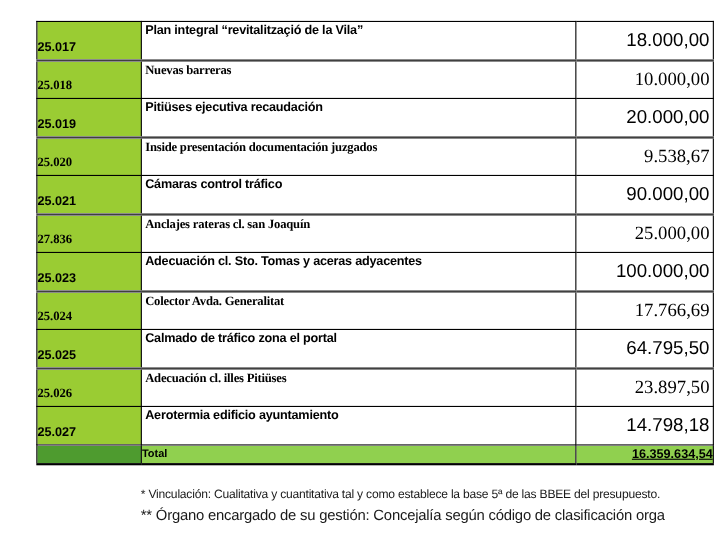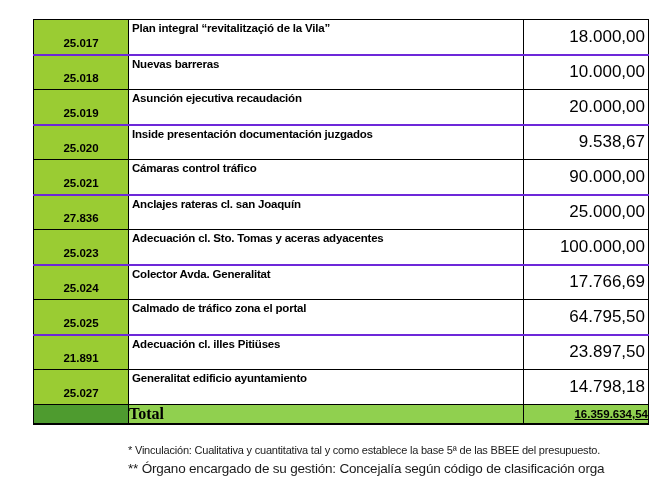--- a/index.html
+++ b/index.html
@@ -23,24 +23,23 @@
     border-collapse: collapse;
     table-layout: fixed;
   }
   .budget-table td {
     border: 1px solid #000;
     padding: 0;
     overflow: hidden;
     margin-top: 48px;
   }
   tr.data-row { height: 35px; }
-  tr.data-row.gray-sep td { border-top: 2px solid #6d28d9; }
+  tr.data-row.gray-sep td { border-top: 2px solid #404040; font-family: Liberation Serif, serif; }
   .code-cell {
     background: var(--code-cell-green);
-    text-align: center;
     vertical-align: bottom;
   }
   .code-cell .code-text {
     display: inline-block;
     font-weight: bold;
     font-size: 11.5px;
     padding-bottom: 5px;
   }
   .desc-cell {
     vertical-align: top;
@@ -64,23 +63,22 @@
     font-size: 17px;
     padding: 0 3px 7px 0;
   }
   tr.total-row { height: 17px; }
   tr.total-row td { border-top: 1px solid #000; border-bottom: 2px solid #000; }
   .total-code-cell { background: var(--total-code-cell-green); }
   .total-label-cell {
     background: var(--total-row-green);
     vertical-align: middle;
     font-weight: bold;
-    font-size: 16px;
+    font-size: 10px;
     padding-left: 3px;
-    font-family: Liberation Serif, serif;
   }
   .total-amount-cell {
     background: var(--total-row-green);
     vertical-align: middle;
     text-align: right;
     font-weight: bold;
     font-size: 11.5px;
     padding-right: 3px;
     text-decoration: underline;
   }
@@ -121,21 +119,21 @@
       <tr class="data-row gray-sep">
     <td class="code-cell"><span class="code-text">25.018</span></td>
     <td class="desc-cell">
           <span class="desc-text">Nuevas barreras</span>
         </td>
     <td class="amount-cell"><span class="amount-text">10.000,00</span></td>
   </tr>
       <tr class="data-row">
     <td class="code-cell"><span class="code-text">25.019</span></td>
     <td class="desc-cell">
-          <span class="desc-text">Asunción ejecutiva recaudación</span>
+          <span class="desc-text">Pitiüses ejecutiva recaudación</span>
         </td>
     <td class="amount-cell"><span class="amount-text">20.000,00</span></td>
   </tr>
       <tr class="data-row gray-sep">
     <td class="code-cell"><span class="code-text">25.020</span></td>
     <td class="desc-cell">
           <span class="desc-text">Inside presentación documentación juzgados</span>
         </td>
     <td class="amount-cell"><span class="amount-text">9.538,67</span></td>
   </tr>
@@ -168,30 +166,30 @@
     <td class="amount-cell"><span class="amount-text">17.766,69</span></td>
   </tr>
       <tr class="data-row">
     <td class="code-cell"><span class="code-text">25.025</span></td>
     <td class="desc-cell">
           <span class="desc-text">Calmado de tráfico zona el portal</span>
         </td>
     <td class="amount-cell"><span class="amount-text">64.795,50</span></td>
   </tr>
       <tr class="data-row gray-sep">
-    <td class="code-cell"><span class="code-text">21.891</span></td>
+    <td class="code-cell"><span class="code-text">25.026</span></td>
     <td class="desc-cell">
           <span class="desc-text">Adecuación cl. illes Pitiüses</span>
         </td>
     <td class="amount-cell"><span class="amount-text">23.897,50</span></td>
   </tr>
       <tr class="data-row">
     <td class="code-cell"><span class="code-text">25.027</span></td>
     <td class="desc-cell">
-          <span class="desc-text">Generalitat edificio ayuntamiento</span>
+          <span class="desc-text">Aerotermia edificio ayuntamiento</span>
         </td>
     <td class="amount-cell"><span class="amount-text">14.798,18</span></td>
   </tr>
     </tbody>
   <tbody>
     <tr class="total-row">
       <td class="total-code-cell"></td>
       <td class="total-label-cell">Total</td>
       <td class="total-amount-cell">16.359.634,54</td>
     </tr>

